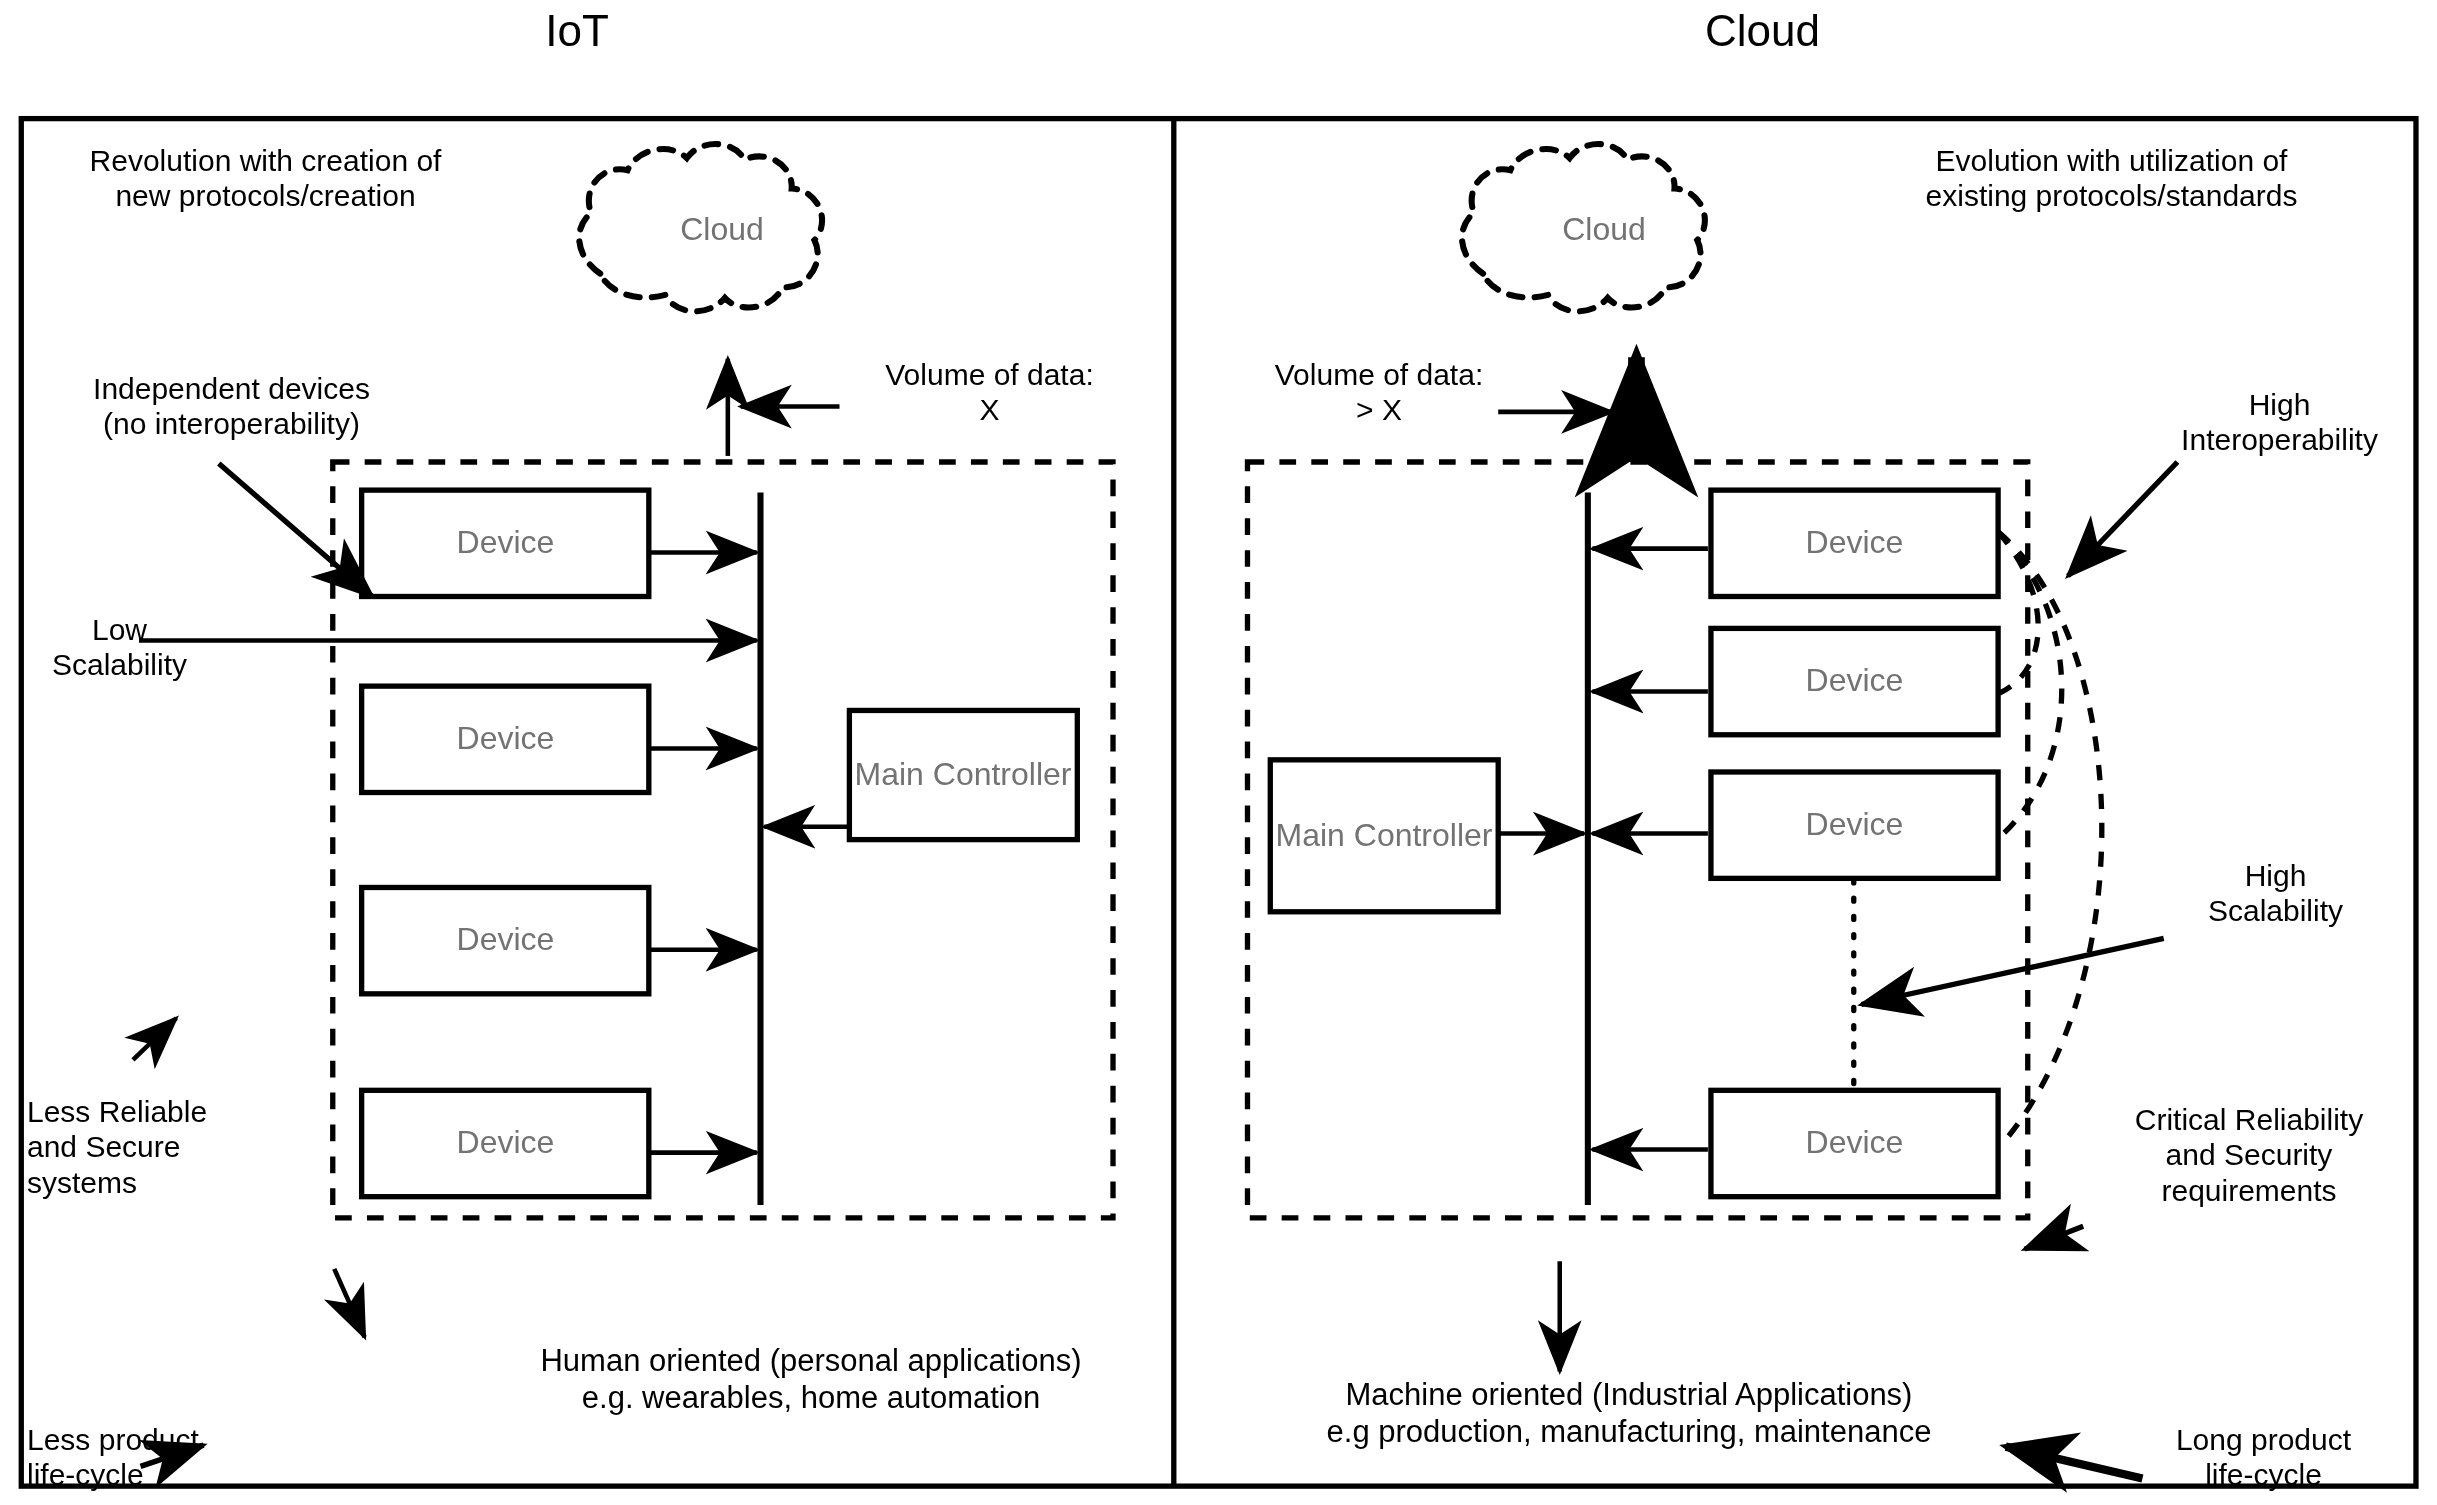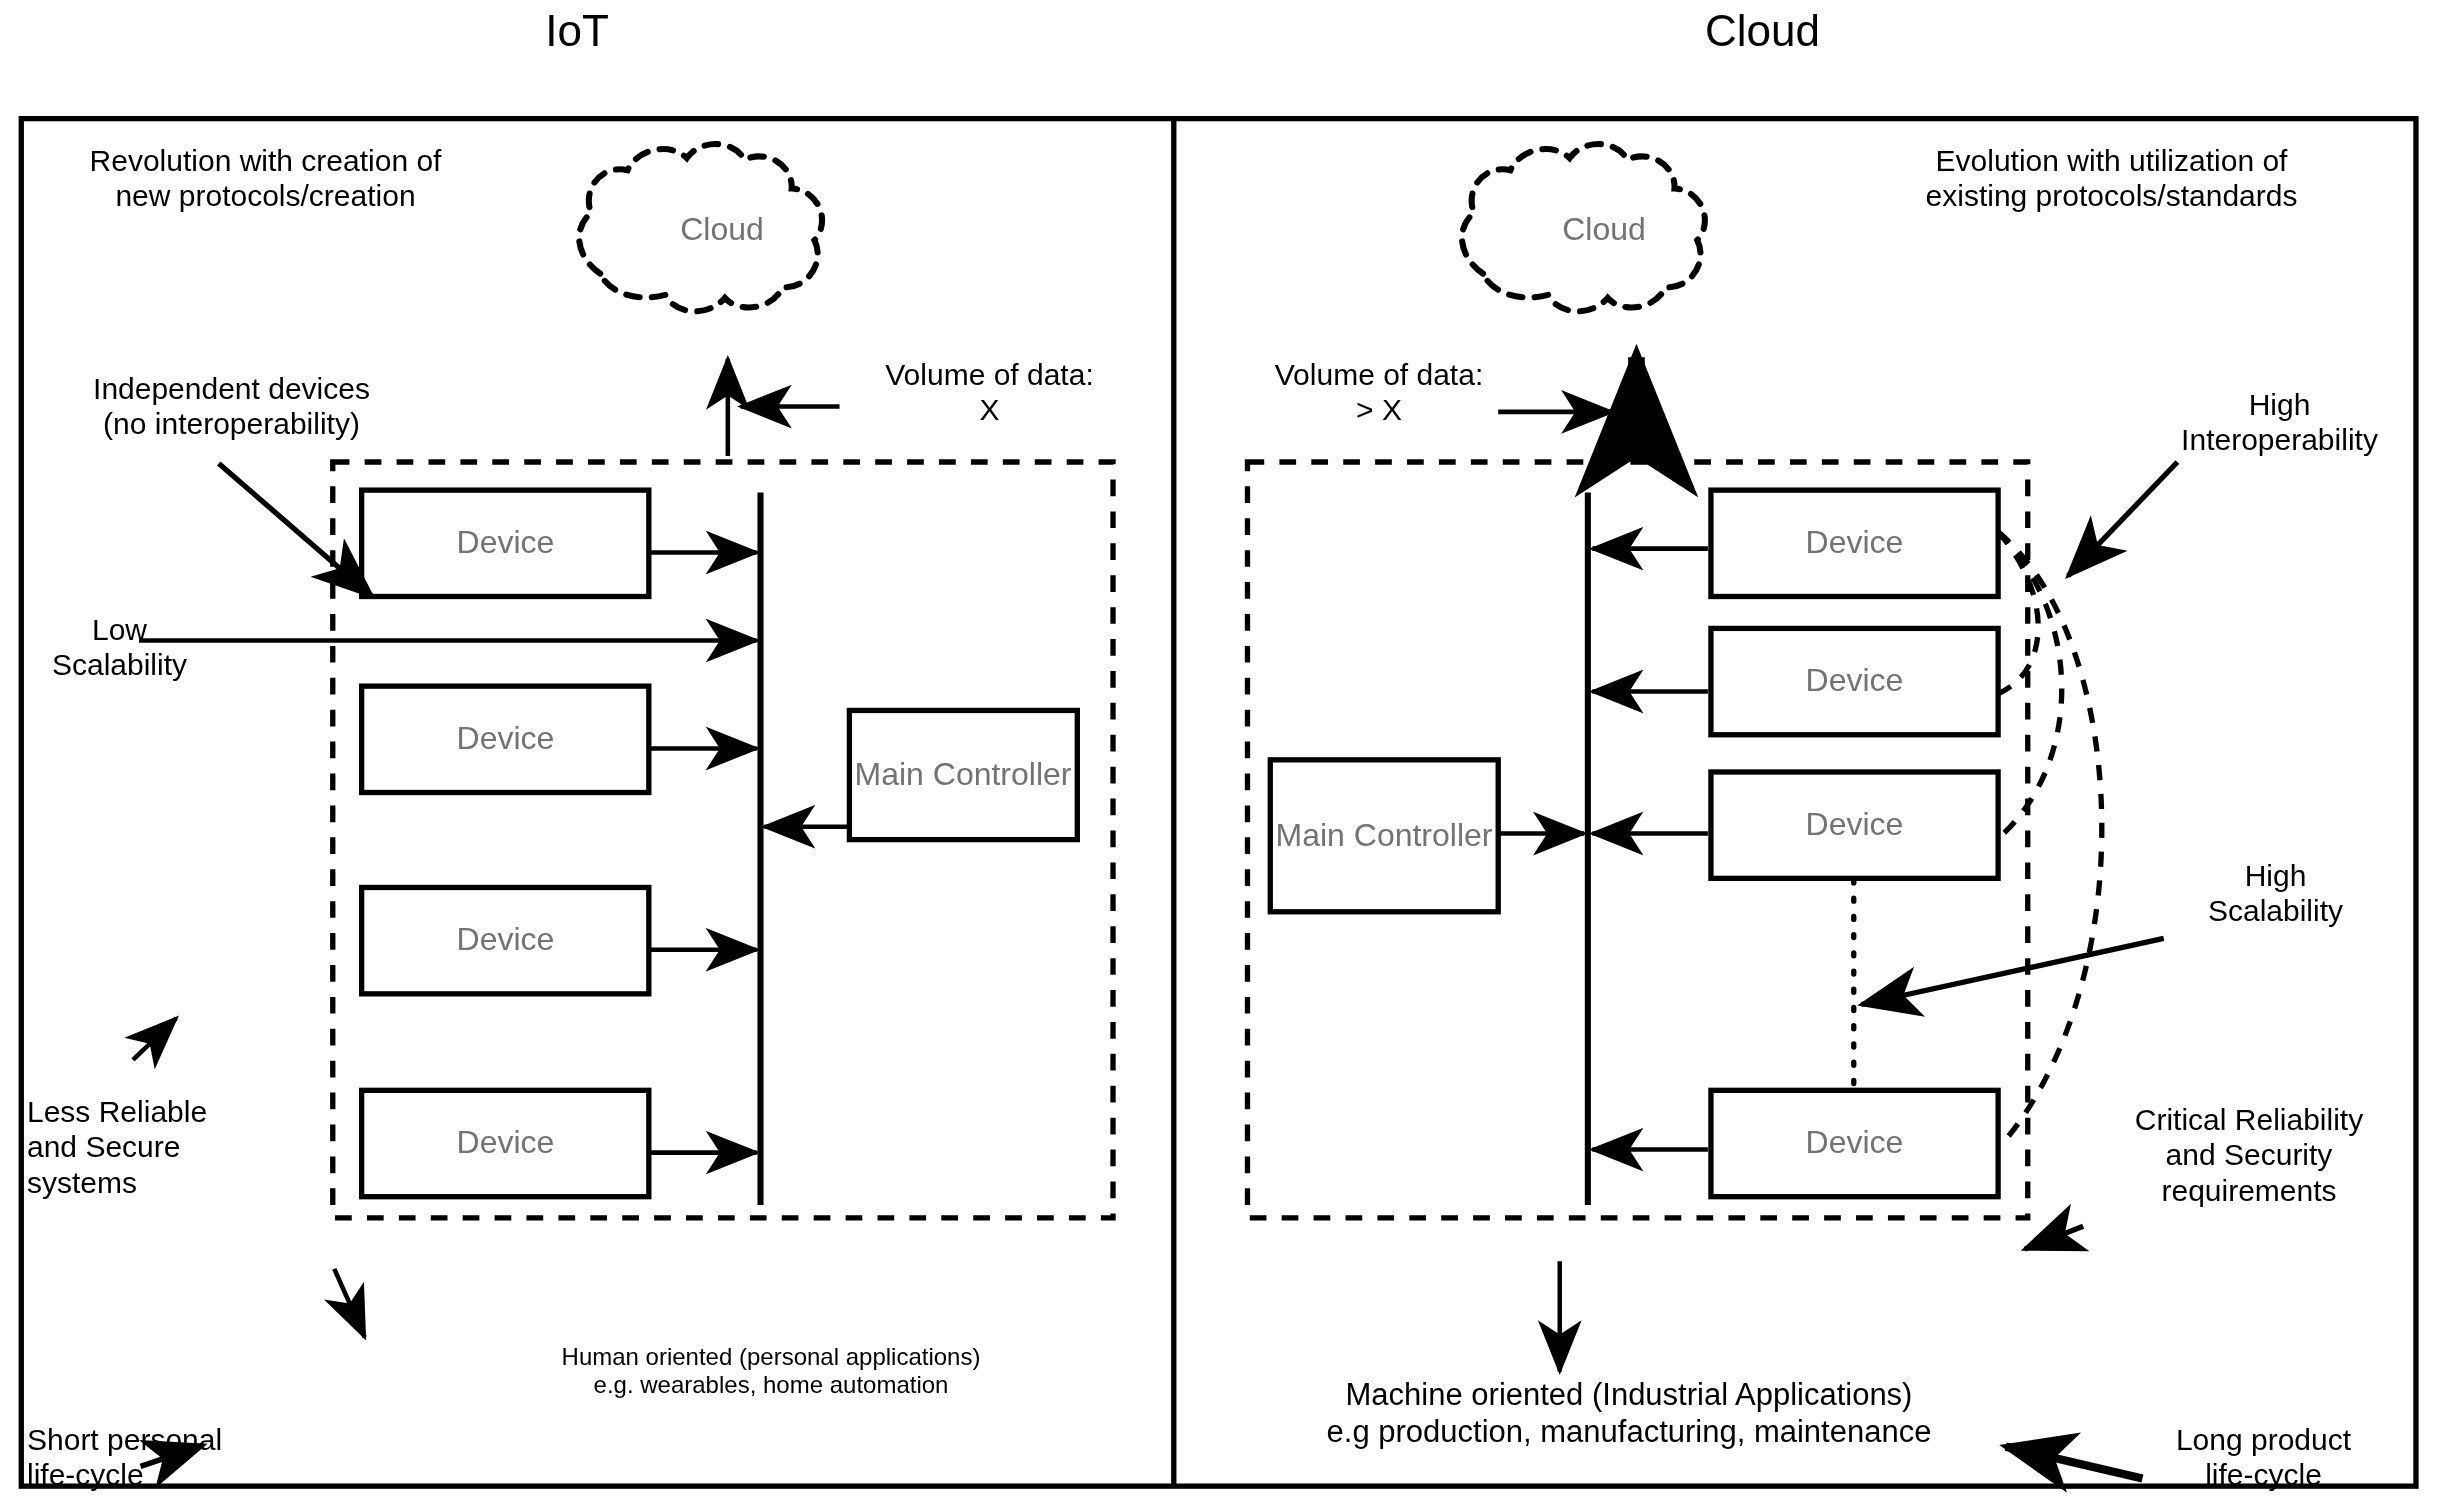--- a/index.html
+++ b/index.html
@@ -145,32 +145,32 @@
   <div class="t ctr" style="left:1246px;top:357px;width:266px;font-size:30px;">Volume of data:
 &gt; X</div>
 
   <div class="t ctr" style="left:30px;top:371px;width:403px;font-size:30px;">Independent devices
 (no interoperability)</div>
   <div class="t ctr" style="left:36px;top:612px;width:167px;font-size:30px;">Low
 Scalability</div>
   <div class="t" style="left:27px;top:1094px;width:304px;font-size:30px;">Less Reliable
 and Secure
 systems</div>
-  <div class="t" style="left:27px;top:1422px;width:289px;font-size:30px;">Short personal
+  <div class="t" style="left:27px;top:1422px;width:289px;font-size:30px;">Less product
 life-cycle</div>
 
   <div class="boxlabel" style="left:362px;top:490px;width:287px;height:106px;font-size:32px;">Device</div>
   <div class="boxlabel" style="left:362px;top:686px;width:287px;height:106px;font-size:32px;">Device</div>
   <div class="boxlabel" style="left:362px;top:887px;width:287px;height:106px;font-size:32px;">Device</div>
   <div class="boxlabel" style="left:362px;top:1090px;width:287px;height:106px;font-size:32px;">Device</div>
 
   <div class="boxlabel" style="left:849px;top:710px;width:228px;height:129px;font-size:32px;">Main
 Controller</div>
 
-  <div class="t ctr" style="left:391px;top:1343px;width:760px;font-size:24px;">Human oriented (personal applications)
+  <div class="t ctr" style="left:431px;top:1343px;width:760px;font-size:31px;">Human oriented (personal applications)
 e.g. wearables, home automation</div>
 
   <div class="t ctr" style="left:2120px;top:387px;width:319px;font-size:30px;">High
 Interoperability</div>
   <div class="t ctr" style="left:2150px;top:858px;width:251px;font-size:30px;">High
 Scalability</div>
   <div class="t ctr" style="left:2082px;top:1102px;width:334px;font-size:30px;">Critical Reliability
 and Security
 requirements</div>
   <div class="t ctr" style="left:2127px;top:1422px;width:273px;font-size:30px;text-align:center;">Long product

